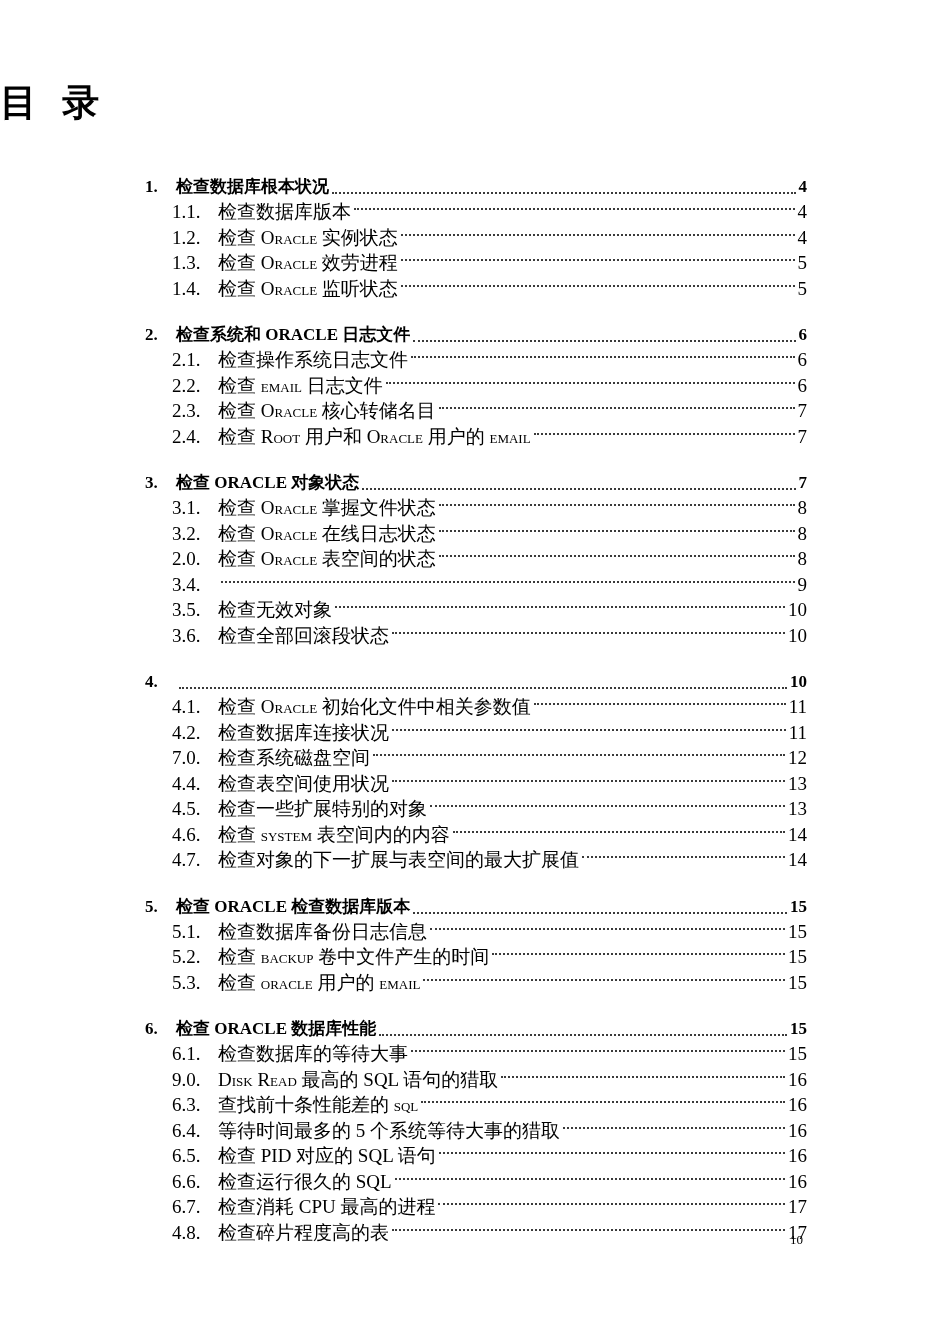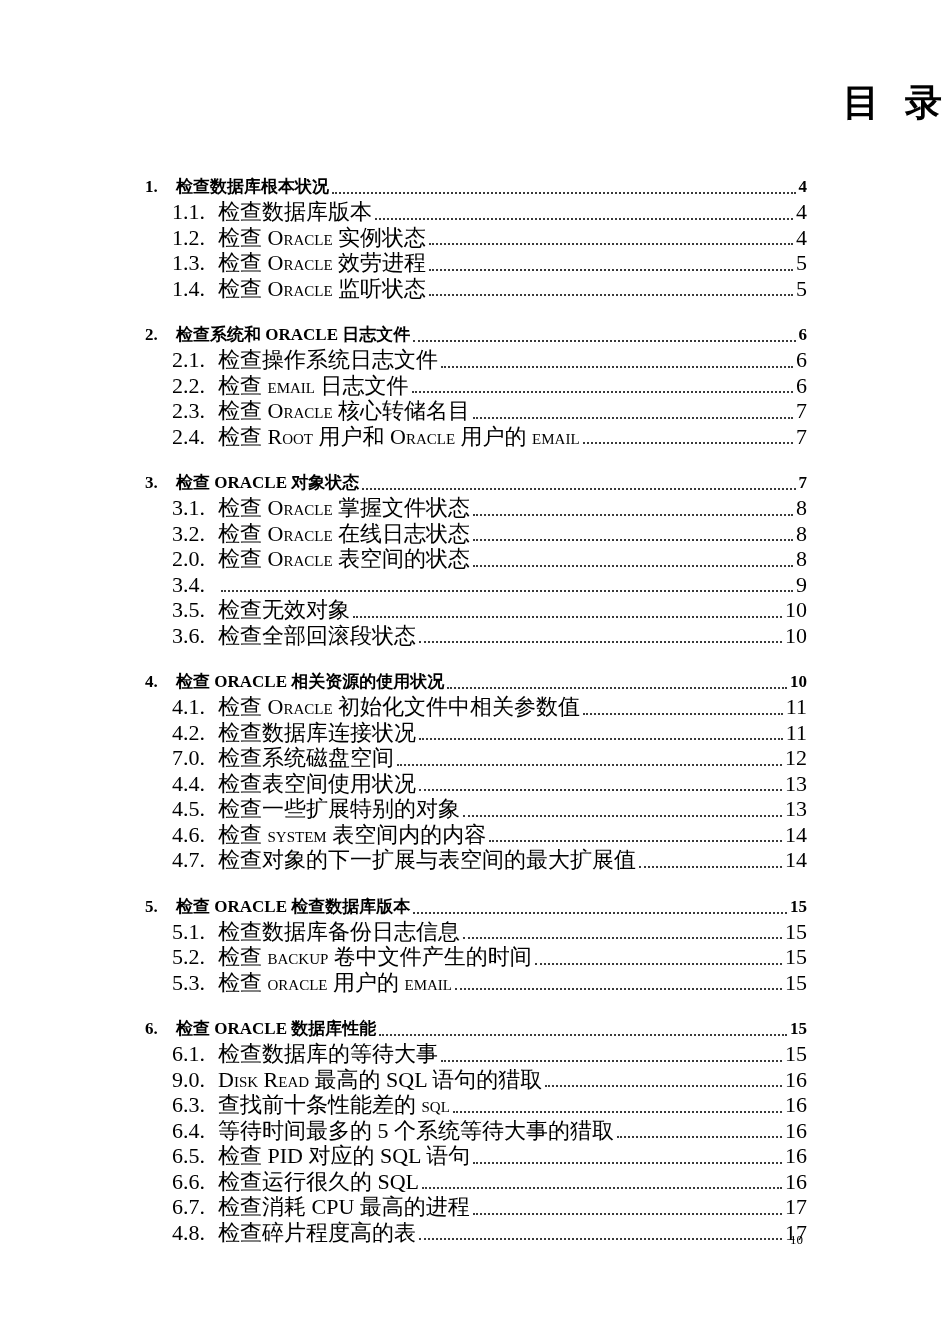--- a/index.html
+++ b/index.html
@@ -5,44 +5,44 @@
   html,body{margin:0;padding:0;}
   body{
     width:950px;height:1344px;
     background:#ffffff;
     font-family:"Liberation Serif","DejaVu Serif",serif;
     color:#000;
     position:relative;
     overflow:hidden;
   }
   .doc-title{
-    text-align:right;
+    text-align:left;
     margin-top:78px;
     font-size:37px;
     font-weight:bold;
     letter-spacing:8px;
     color:#000;
-    padding-left:24px;
   }
   .toc{
     margin:46px 143px 0 145px;
   }
   .toc-row{
     display:flex;
     align-items:flex-end;
   }
   .section-row{
     margin-top:21px;
     font-size:17px;
     font-weight:bold;
     line-height:25px;
   }
   .item-row{
-    font-size:22px;
+    font-size:19px;
     line-height:25.5px;
+    align-items:center;
   }
   .section-row .num{
     width:31px;
     flex:0 0 auto;
   }
   .item-row .num{
     margin-left:27px;
     width:46px;
     flex:0 0 auto;
   }
@@ -175,21 +175,20 @@
       <span class="pg">10</span>
     </div>
     <div class="toc-row item-row">
       <span class="num">3.6.</span>
       <span class="label">检查全部回滚段状态</span>
       <span class="leader"></span>
       <span class="pg">10</span>
     </div>
     <div class="toc-row section-row">
       <span class="num">4.</span>
-      <span class="label">检查 ORACLE 相关资源的使用状况</span>
       <span class="leader"></span>
       <span class="pg">10</span>
     </div>
     <div class="toc-row item-row">
       <span class="num">4.1.</span>
       <span class="label">检查 Oracle 初始化文件中相关参数值</span>
       <span class="leader"></span>
       <span class="pg">11</span>
     </div>
     <div class="toc-row item-row">

